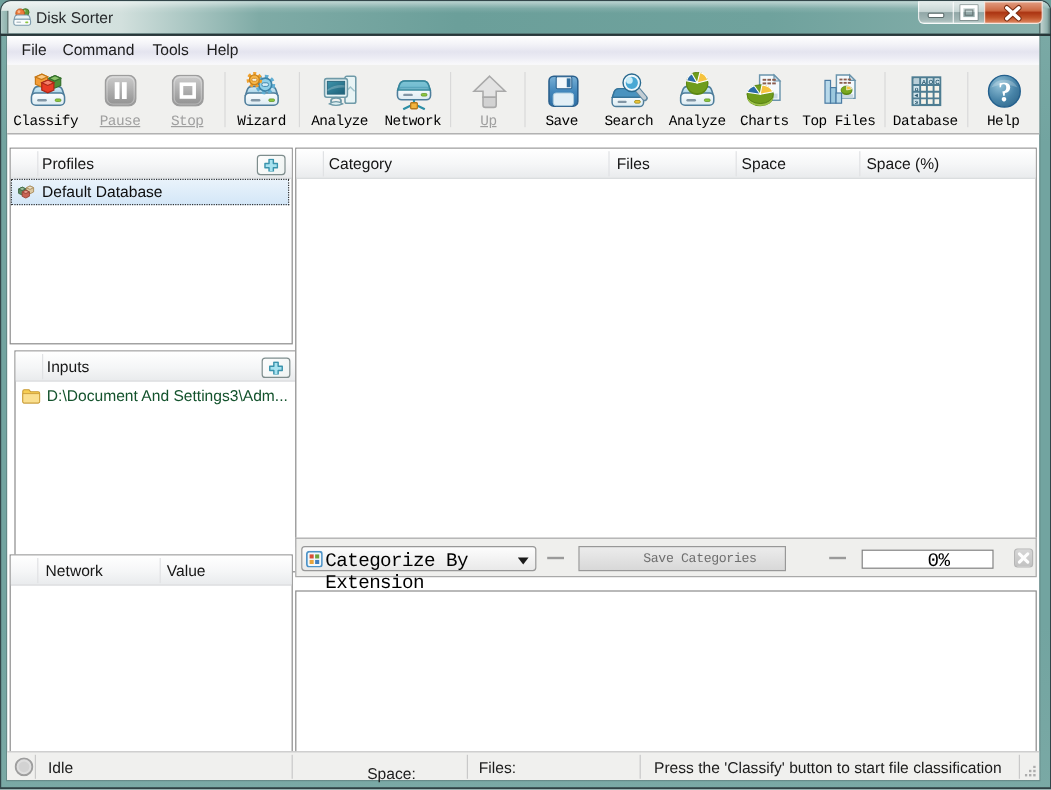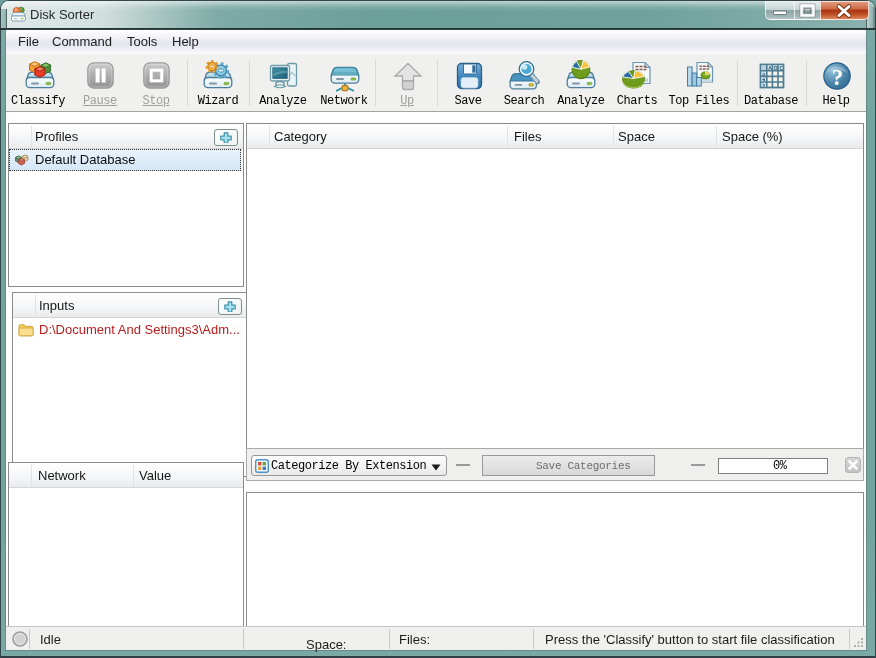--- a/index.html
+++ b/index.html
@@ -50,21 +50,21 @@
   .addbtn{position:absolute;top:5px;right:5px;width:22px;height:15px;border:1px solid #7e8d8d;border-radius:3px;
     background:linear-gradient(135deg,#fdfdfd,#eef3f2);}
   .addbtn svg{position:absolute;left:5px;top:2px;}
   
   #statusbar{position:absolute;left:6px;top:626px;width:860px;height:24px;background:#f0f0ee;
     border-top:1px solid #c6c6c6;box-sizing:border-box;font-size:13px;color:#1c1c1c;}
   .ssep{position:absolute;top:2px;height:20px;width:1px;background:#c9c9c9;}
   
   #strip{position:absolute;left:246px;top:448px;width:618px;height:33px;background:#efefed;
     border:1px solid #a9a9a9;box-sizing:border-box;}
-  .mono{font-family:"Liberation Mono",monospace;font-weight:normal;font-size:12px;letter-spacing:-0.45px;}
+  .mono{font-family:"Liberation Mono",monospace;font-weight:normal;font-size:16px;letter-spacing:-0.45px;}
 </style>
 </head>
 <body>
 <div id="win">
   <div id="frame"></div>
   <div id="titlebar">
       <div class="sheen"></div>
     <div style="position:absolute;left:0;top:8px;width:5px;height:19px;background:linear-gradient(to right,#a8c4c0,#8fb3ae);border-right:1px solid #4e6563;"></div>
     <div style="position:absolute;right:0;top:6px;width:8px;height:21px;background:linear-gradient(to right,#c3d4d1,#8fb0ac 70%,#5f7a78);border-left:1px solid #4e6563;"></div>
   </div>
@@ -382,21 +382,21 @@
           </svg>
         </div>
     </div>
     <div style="position:absolute;left:0;top:26px;width:234px;height:22px;">
       <div id="foldericon" style="position:absolute;left:5px;top:3px;">
         <svg width="16" height="16" viewBox="0 0 16 16">
           <path d="M1,4 q0,-1.2 1.2,-1.2 h4 l1.2,1.6 h6.4 q1.2,0 1.2,1.2 v7 q0,1.2 -1.2,1.2 h-11.6 q-1.2,0 -1.2,-1.2 z" fill="#f7ce54" stroke="#c89a33" stroke-width="0.9"></path>
           <path d="M1,6 h14 v6.6 q0,1.2 -1.2,1.2 h-11.6 q-1.2,0 -1.2,-1.2 z" fill="#fadf8f" stroke="#c89a33" stroke-width="0.7"></path>
         </svg>
       </div>
-      <span style="position:absolute;left:26px;top:3px;font-size:13px;color:#b91c1c;white-space:nowrap;">D:\Document And Settings3\Adm...</span>
+      <span style="position:absolute;left:26px;top:3px;font-size:13px;color:#14532d;white-space:nowrap;">D:\Document And Settings3\Adm...</span>
     </div>
   </div>
   <div id="p-status" class="panel" style="left:8px;top:452px;width:236px;height:170px;">
     <div class="phead">
       <div class="hsep" style="left:22px;"></div>
         <div class="hsep" style="left:124px;"></div>
       <span style="position:absolute;left:29px;top:5px;">Network</span>
       <span style="position:absolute;left:130px;top:5px;">Value</span>
     </div>
   </div>

